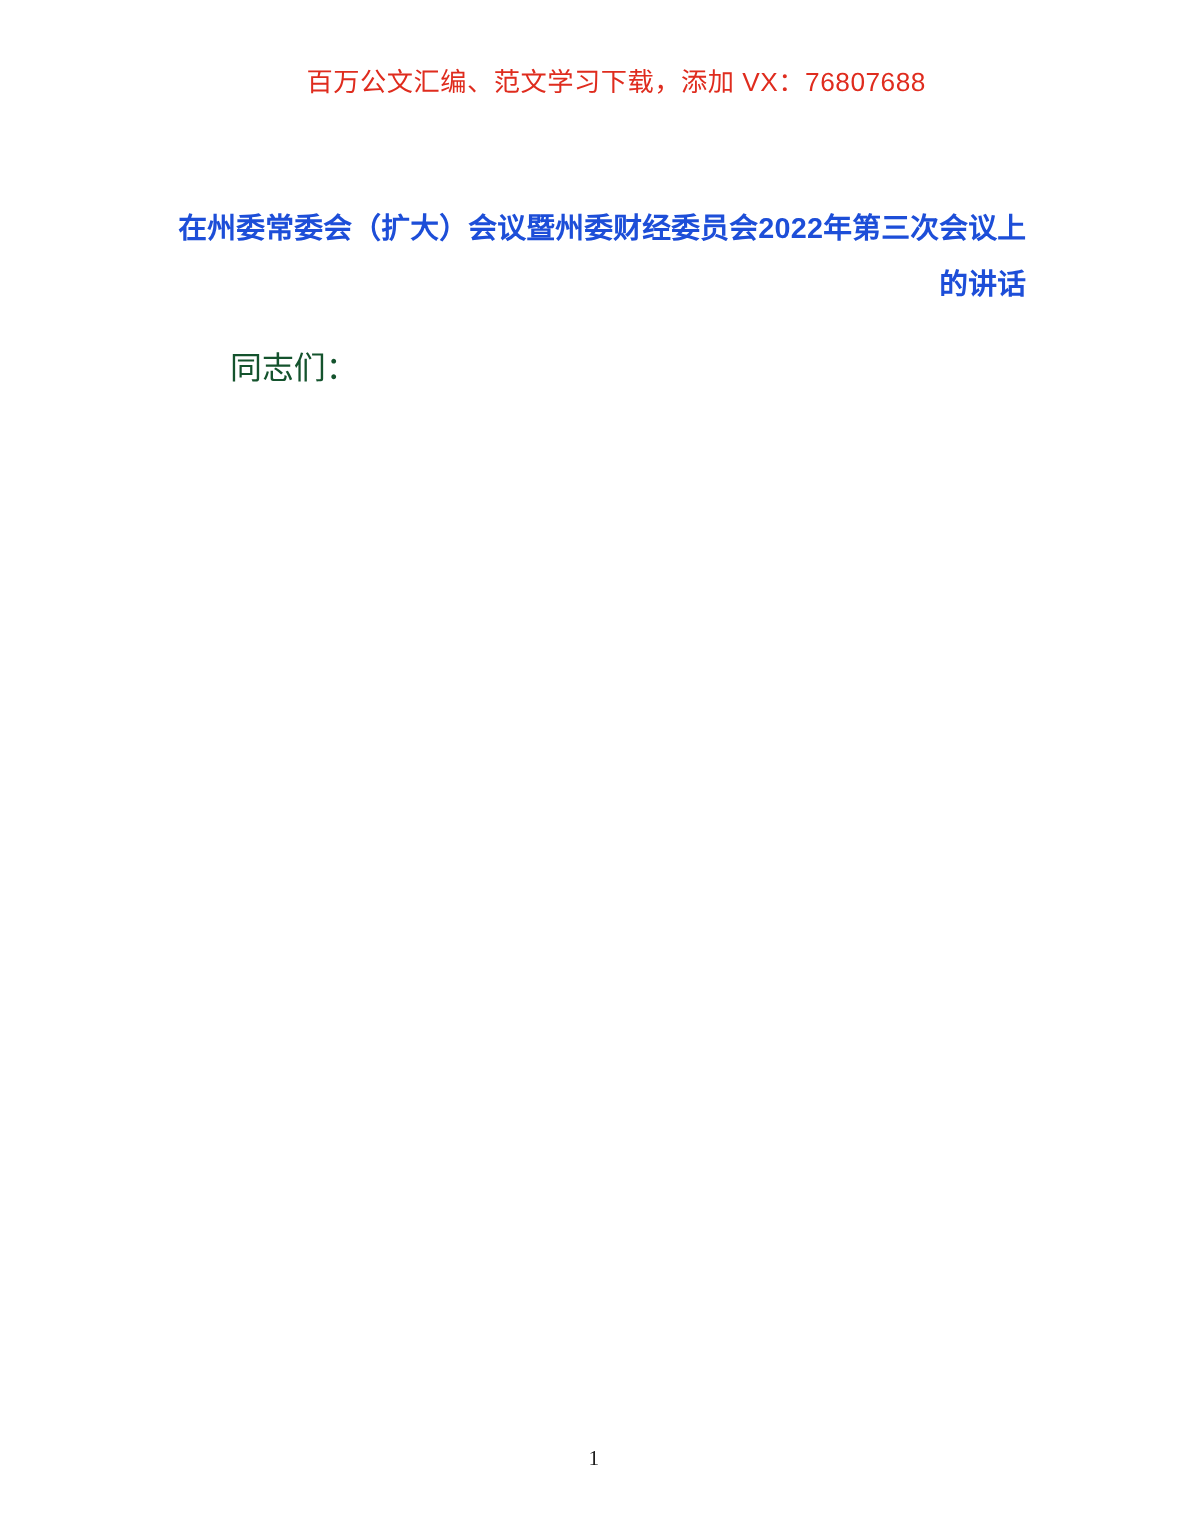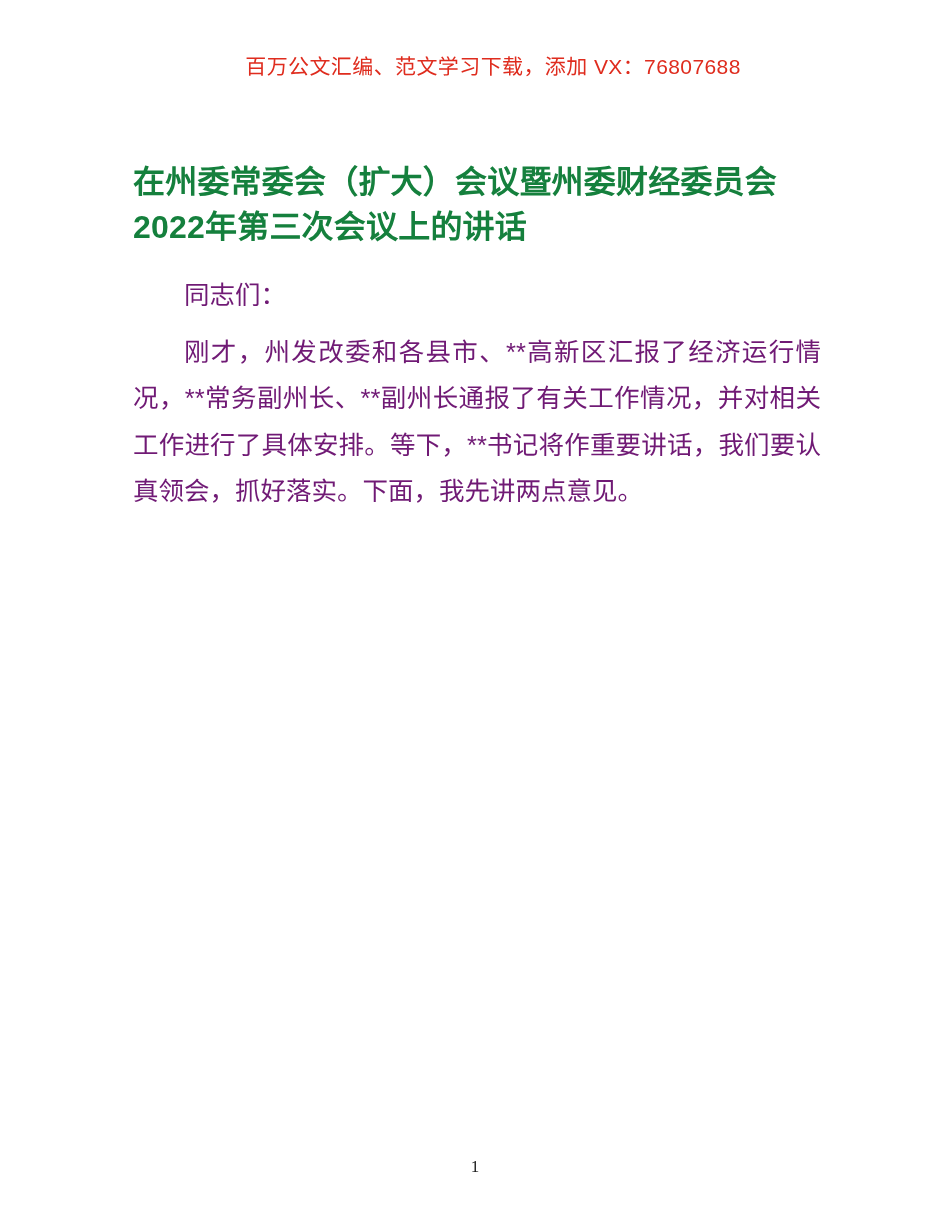--- a/index.html
+++ b/index.html
@@ -38,34 +38,34 @@
 
   
   .doc-body {
     position: absolute;
     left: 133px;
     top: 160px;
     width: 688px;
   }
 
   .doc-title {
-    font-size: 32px;
+    font-size: 23px;
     font-weight: 700;
     line-height: 45px;
-    text-align: left;
-    color: #15803d;
+    text-align: right;
+    color: #1d4ed8;
     letter-spacing: 0.2px;
     margin: 0 0 22px 0;
     font-family: "Liberation Sans", "DejaVu Sans", sans-serif;
   }
 
   .para {
     font-size: 25.5px;
     line-height: 46.5px;
-    color: #701a75;
+    color: #14532d;
     text-align: justify;
     text-justify: inter-ideograph;
     margin: 0 0 9px 0;
     letter-spacing: 0px;
     font-weight: 400;
   }
 
   .para.indent {
     text-indent: 2em;
   }
@@ -99,21 +99,20 @@
 <div class="page">
 
   <div class="promo-header">百万公文汇编、范文学习下载，添加 VX：76807688</div>
 
   <div class="doc-body">
 
     <h1 class="doc-title">在州委常委会（扩大）会议暨州委财经委员会2022年第三次会议上的讲话</h1>
 
     <p class="para salutation">同志们：</p>
 
-    <p class="para indent">刚才，州发改委和各县市、**高新区汇报了经济运行情况，**常务副州长、**副州长通报了有关工作情况，并对相关工作进行了具体安排。等下，**书记将作重要讲话，我们要认真领会，抓好落实。下面，我先讲两点意见。</p>
 
 
 
 
   </div>
 
   <div class="page-number">1</div>
 
 </div>
 

